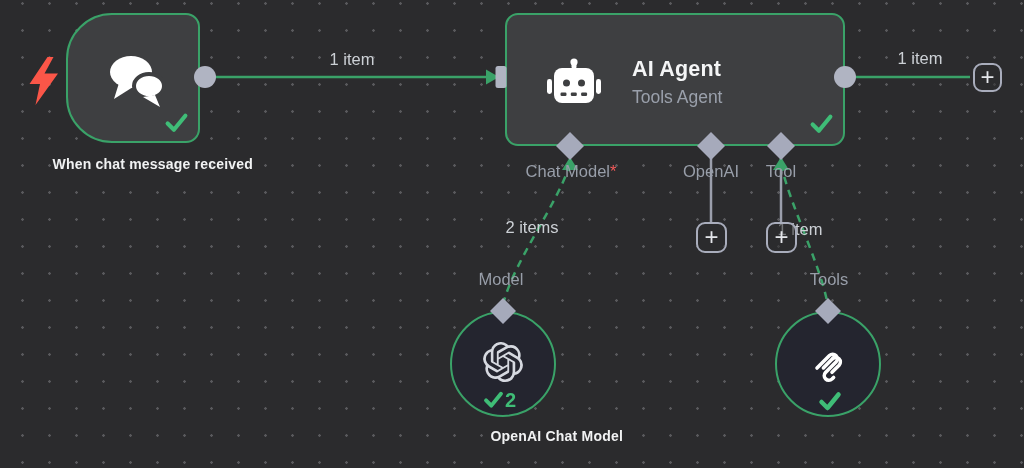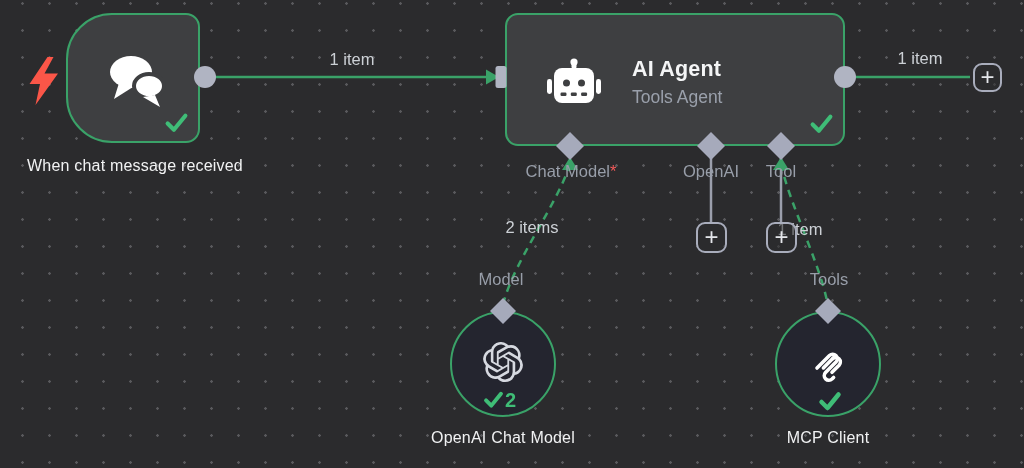--- a/index.html
+++ b/index.html
@@ -13,21 +13,21 @@
   .layer{position:absolute;left:0;top:0;}
   svg.wires{z-index:3;pointer-events:none;}
   .node{position:absolute;box-sizing:border-box;background:#3e3f41;border:2px solid #3aa268;z-index:2;}
   .node-trigger{left:66px;top:13px;width:134px;height:130px;border-radius:46px 14px 14px 46px;}
   .node-agent{left:505px;top:13px;width:340px;height:133px;border-radius:13px;}
   .node-round{position:absolute;box-sizing:border-box;width:106px;height:106px;border-radius:50%;
     background:#24252f;border:2.5px solid #3aa268;z-index:2;}
   .node-openai{left:450px;top:311px;}
   .node-mcp{left:775px;top:311px;}
   .icon-abs{position:absolute;display:block;}
-  .node-label{position:absolute;color:#f1f2f3;font-size:16px;font-weight:400;text-align:center;
+  .node-label{position:absolute;color:#f1f2f3;font-size:14px;font-weight:700;text-align:right;
     line-height:1.32;z-index:4;letter-spacing:.2px;}
   .ep-label{position:absolute;transform:translateX(-50%);color:#989ea9;font-size:16.5px;font-weight:500;
     white-space:nowrap;z-index:4;text-align:center;}
   .edge-label{position:absolute;transform:translateX(-50%);color:#ccd0d5;font-size:16.5px;font-weight:500;
     white-space:nowrap;z-index:4;}
   .edge-label.under{z-index:3;}
   .req{color:#f45a5a;}
   .agent-title{position:absolute;left:125px;top:42px;color:#f4f5f6;font-size:21.5px;font-weight:700;
     white-space:nowrap;letter-spacing:.2px;}
   .agent-subtitle{position:absolute;left:125px;top:72px;color:#9aa0ab;font-size:17.5px;font-weight:400;
@@ -153,15 +153,14 @@
         <path d="M13.4 24.9 L24.2 14.1"></path>
         <path d="M22.6 15.7 a4.6 4.6 0 0 1 6.5 6.5 L22 29.3"></path>
       </g>
     </svg>
     <div class="check-wrap" style="left:41px;top:76px">
       <svg width="24" height="24" viewBox="0 0 24 24">
         <path d="M3.5 13 l6 6 L20.5 5.5" stroke="#3fbd77" stroke-width="4.5" fill="none" stroke-linecap="round" stroke-linejoin="round"></path>
       </svg>
     </div>
   </div>
-  <div class="node-label" style="left:728px;top:427px;width:200px">MCP Client</div>
 
 </div>
 
 </body></html>

